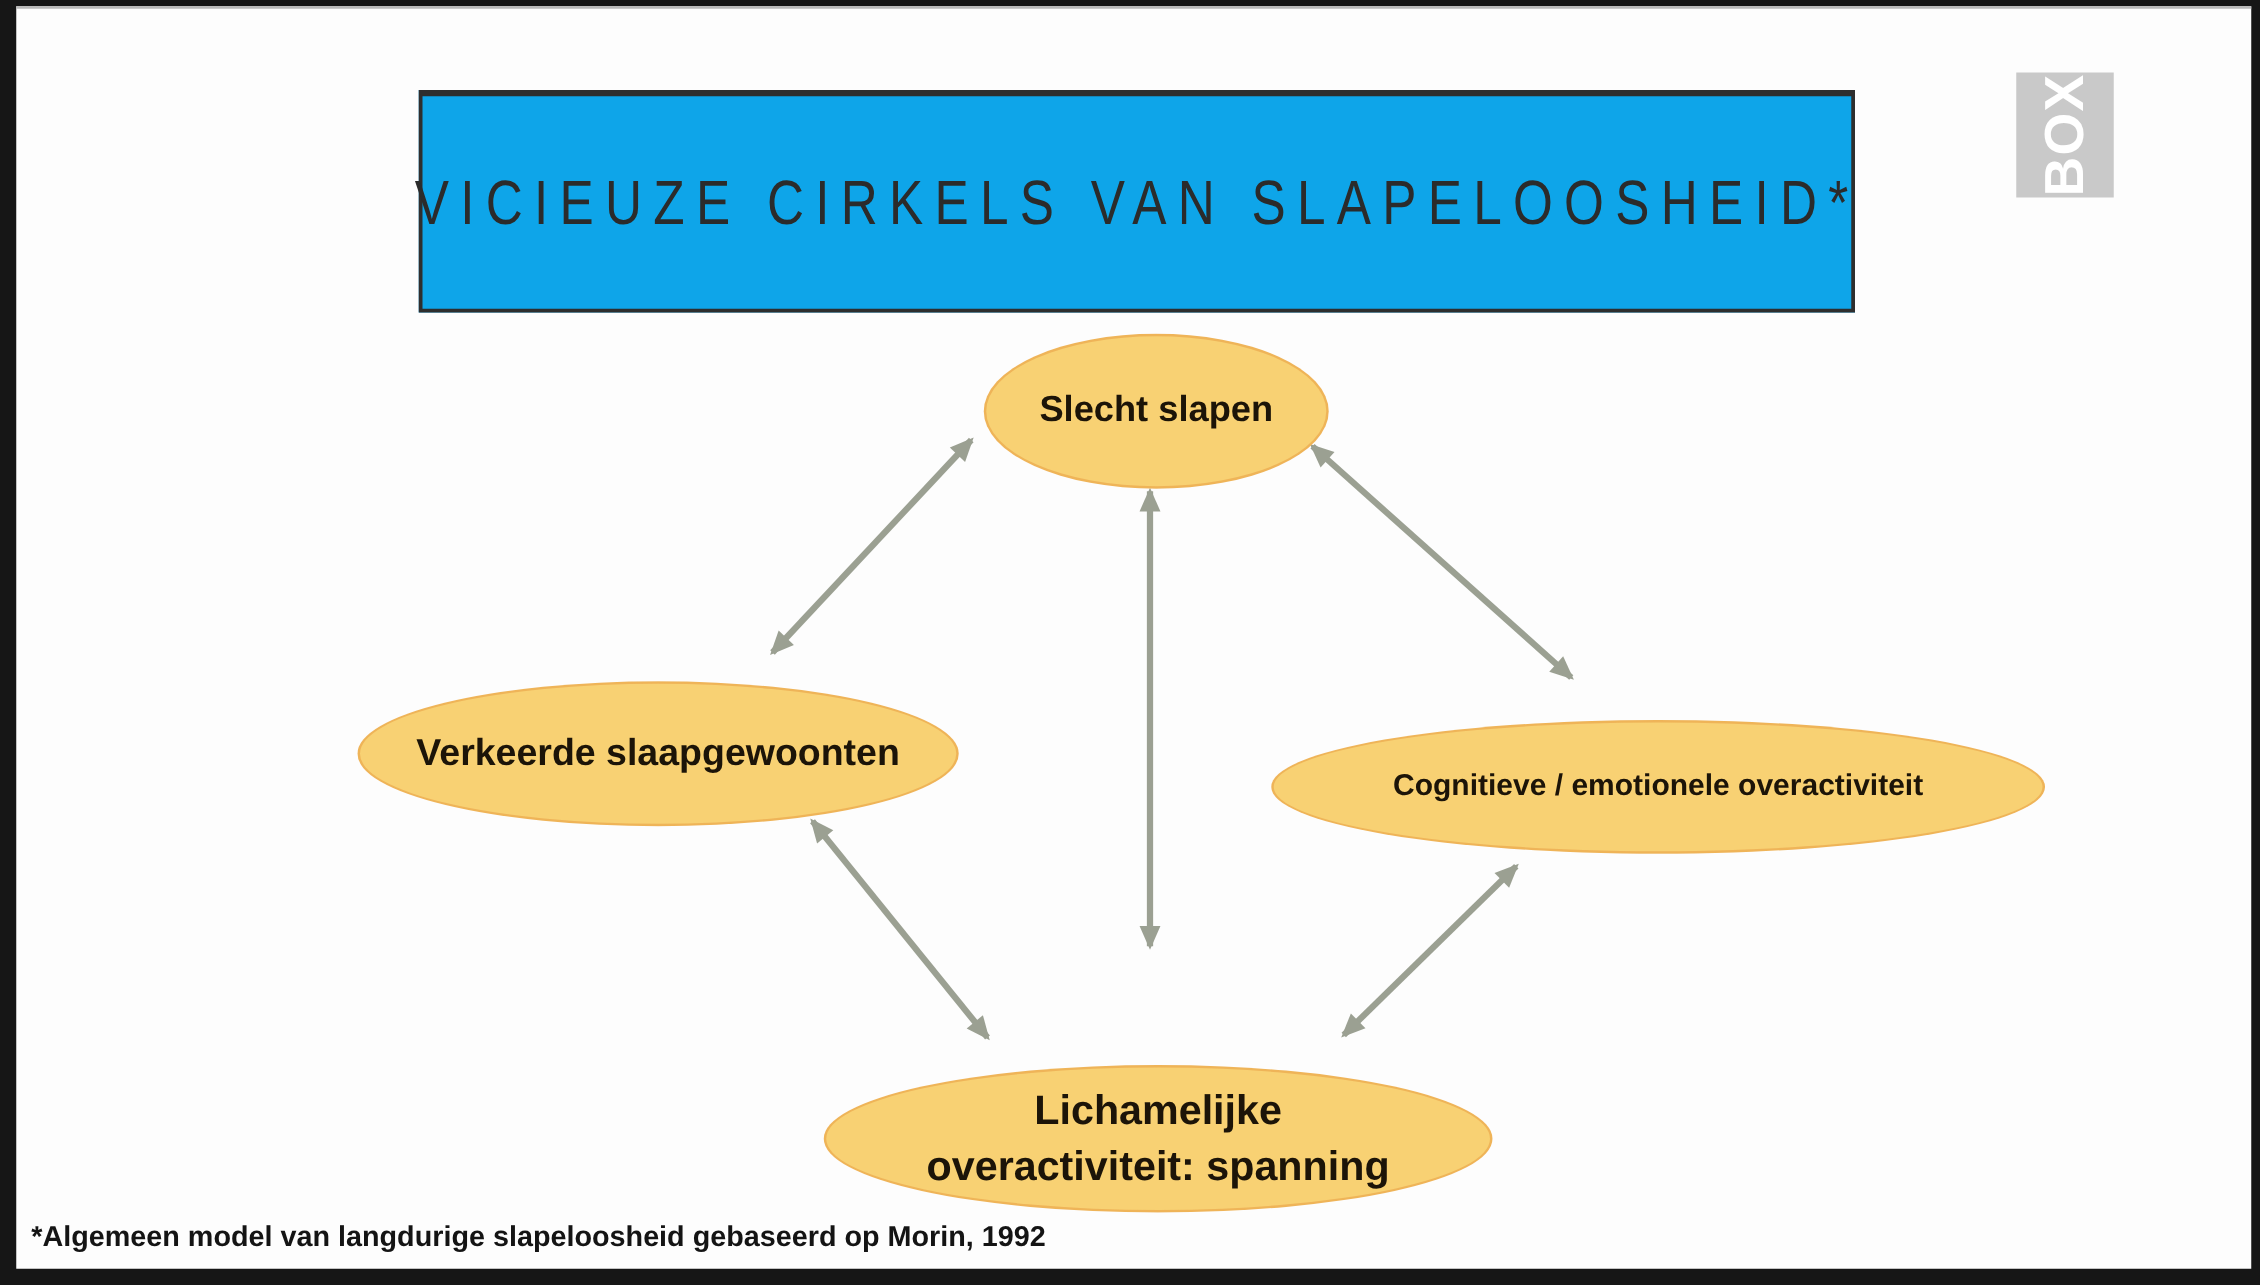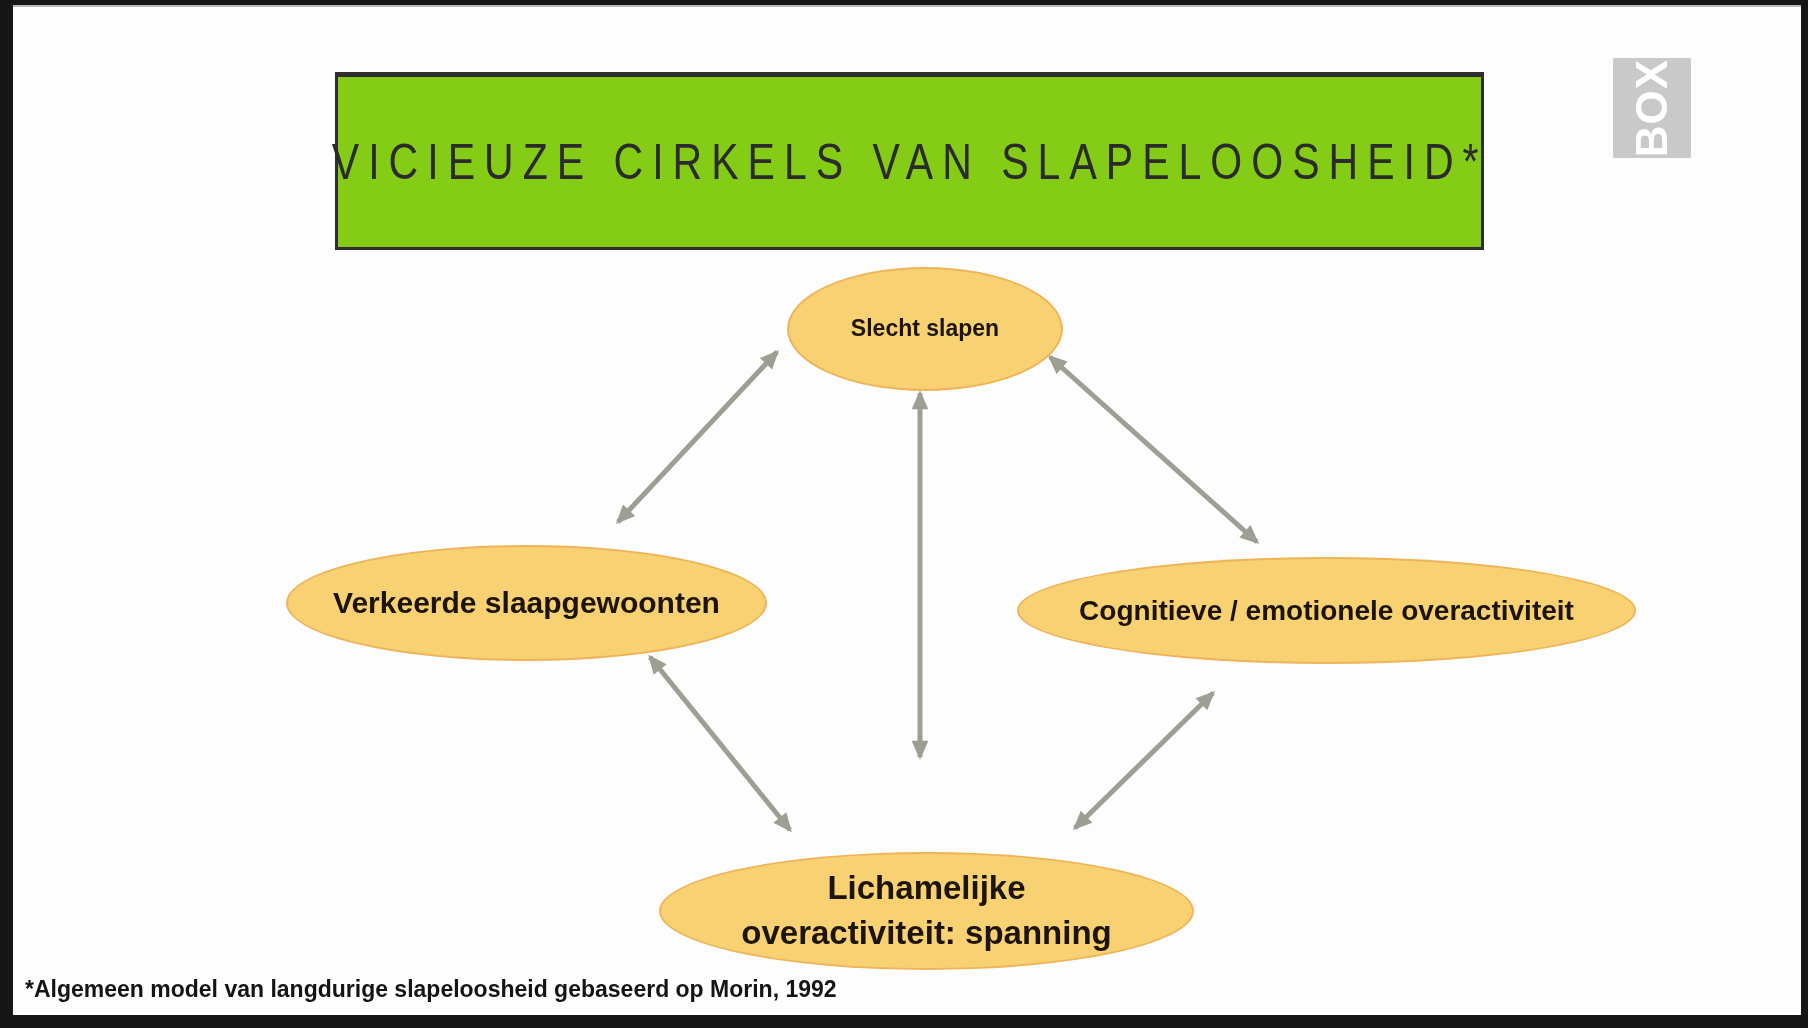--- a/index.html
+++ b/index.html
@@ -18,21 +18,21 @@
     background: #fdfdfd;
     border-top: 2px solid #b9b9b9;
   }
   
   .title-box {
     position: absolute;
     left: 335px; top: 72px;
     width: 1149px; height: 178px;
     border: 3px solid #2e2e2e;
     border-top-width: 5px;
-    background: #84cc16;
+    background: #0ea5e9;
     display: flex; align-items: center; justify-content: center;
   }
   .title-text {
     font-size: 50px;
     font-weight: 500;
     color: #2b2b2b;
     letter-spacing: 0.22em;
     white-space: nowrap;
     transform: scaleX(0.82);
     transform-origin: center;
@@ -42,23 +42,23 @@
     position: absolute;
     background: #f8d173;
     border: 2px solid rgba(233, 165, 74, 0.65);
     border-radius: 50%;
     display: flex; align-items: center; justify-content: center;
     text-align: center;
     color: #1c1408;
     font-weight: 700;
   }
   .node span { white-space: pre-line; line-height: 1.35; }
-  .node-top    { left: 787px;  top: 267px; width: 276px; height: 124px; font-size: 23px; }
+  .node-top    { left: 787px;  top: 267px; width: 276px; height: 124px; font-size: 29px; }
   .node-left   { left: 286px;  top: 545px; width: 481px; height: 116px; font-size: 30px; }
-  .node-right  { left: 1017px; top: 557px; width: 619px; height: 107px; font-size: 28px; }
+  .node-right  { left: 1017px; top: 576px; width: 619px; height: 107px; font-size: 24px; }
   .node-bottom { left: 659px;  top: 852px; width: 535px; height: 118px; font-size: 33px; }
   
   .arrows {
     position: absolute;
     left: 0; top: 0;
     width: 1808px; height: 1028px;
     pointer-events: none;
   }
   
   .footnote {

